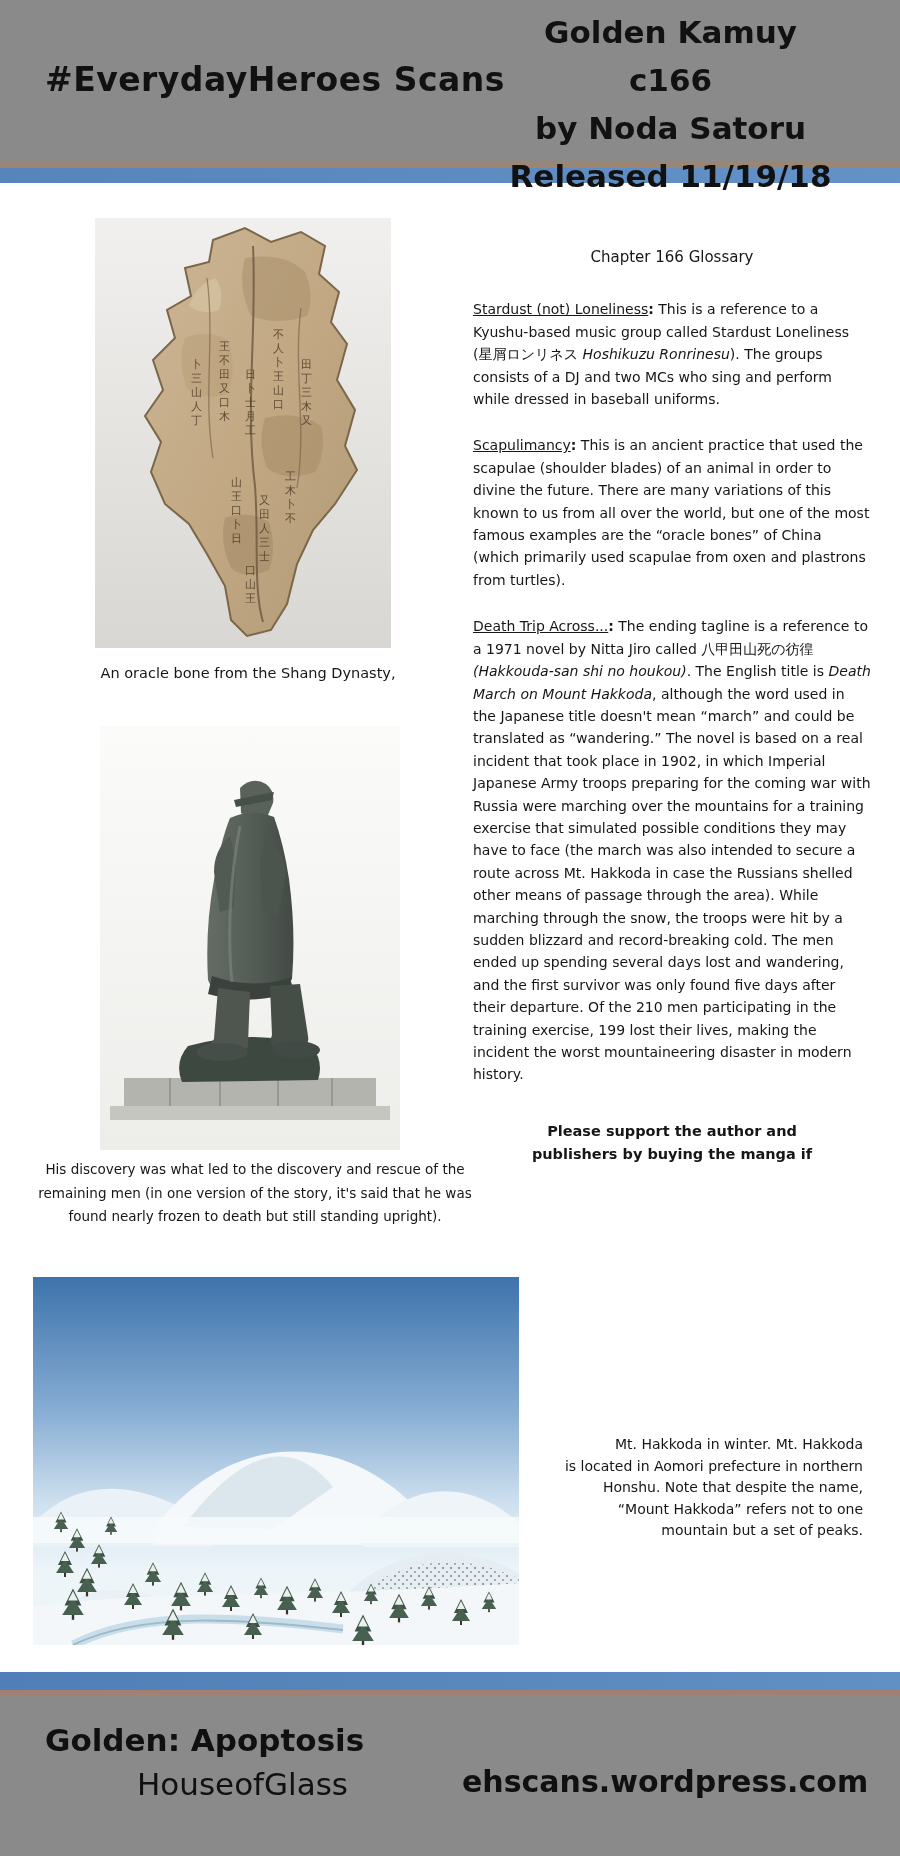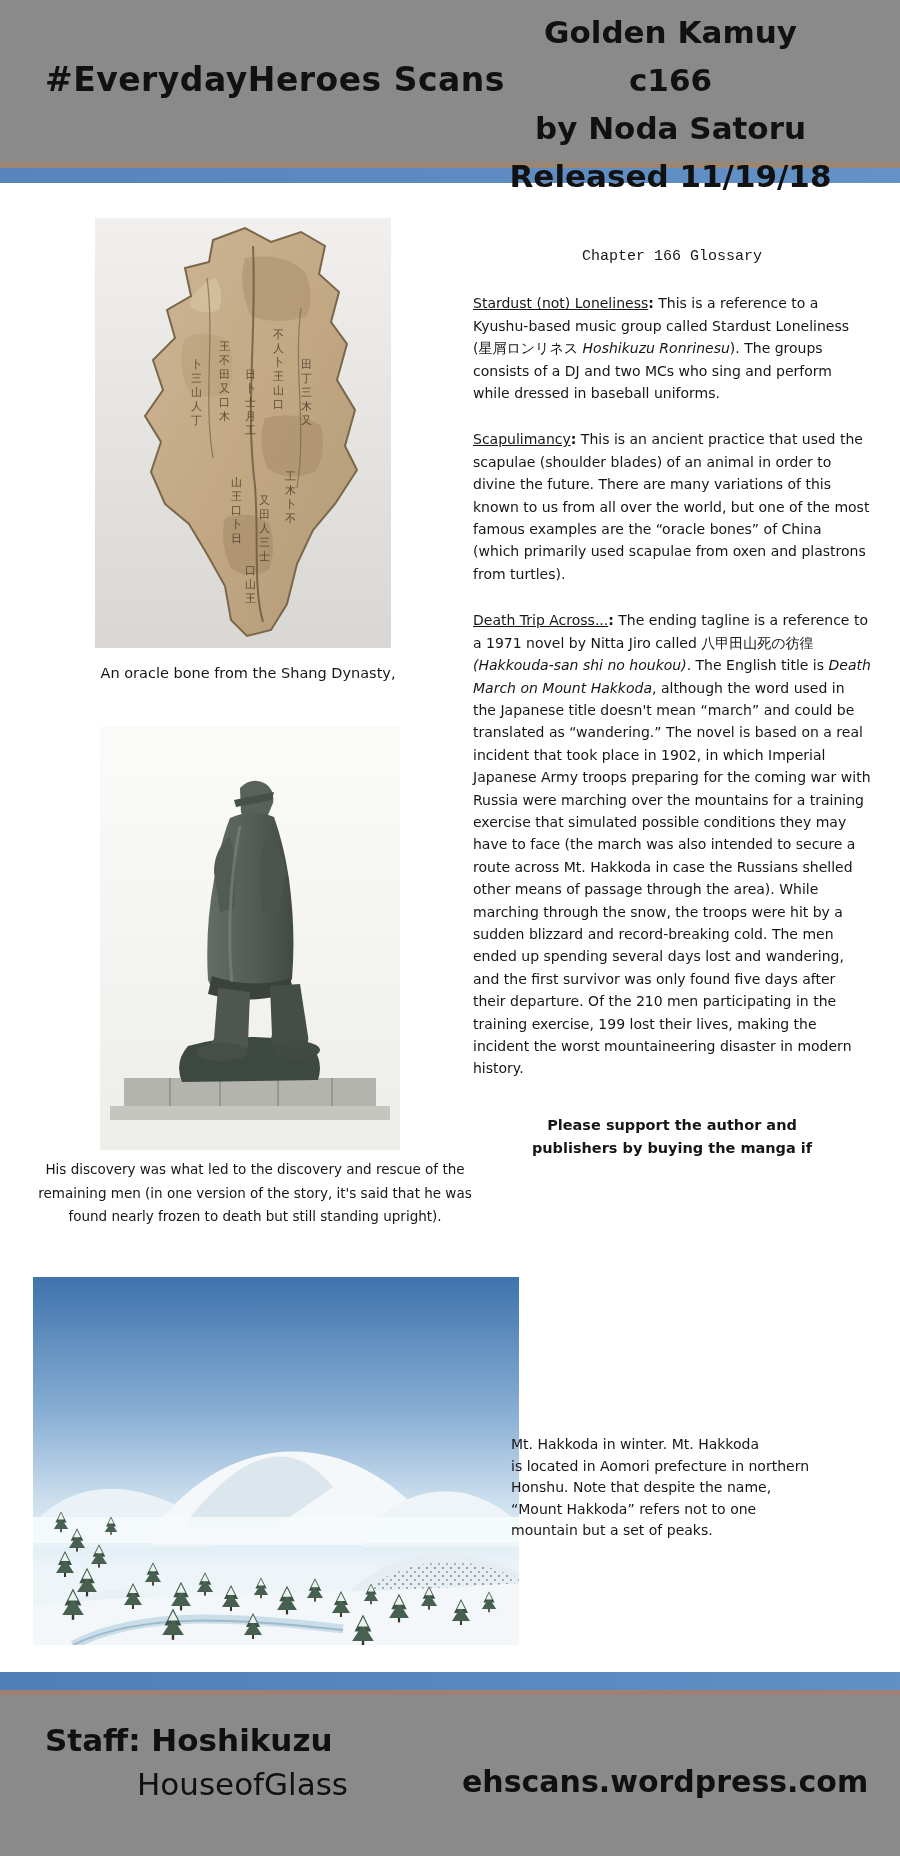--- a/index.html
+++ b/index.html
@@ -28,25 +28,25 @@
   
   .photo{position:absolute;display:block;}
   .photo-oracle{left:95px;top:218px;width:296px;height:430px;}
   .photo-statue{left:100px;top:726px;width:300px;height:424px;}
   .photo-winter{left:33px;top:1277px;width:486px;height:368px;}
 
   
   .caption{position:absolute;text-align:center;color:#161616;}
   .caption-oracle{left:48px;top:662px;width:400px;font-size:14.5px;line-height:23px;}
   .caption-statue{left:5px;top:1158px;width:500px;font-size:13.5px;line-height:23.5px;}
-  .caption-hakkoda{left:511px;top:1434px;width:320px;text-align:left;font-size:14px;line-height:21.5px;}
+  .caption-hakkoda{left:543px;top:1434px;width:320px;text-align:right;font-size:14px;line-height:21.5px;}
 
   
   .glossary{position:absolute;left:473px;top:246px;width:398px;font-size:14px;line-height:22.4px;}
-  .glossary-heading{text-align:center;font-size:15px;margin:0 0 24px 0;font-weight:normal;font-family:Liberation Mono, monospace;}
+  .glossary-heading{text-align:center;font-size:15px;margin:0 0 30px 0;font-weight:normal;}
   .entry{margin:0 0 24px 0;}
   .seg-term{font-weight:normal;text-decoration:underline;}
   .seg-bold{font-weight:bold;}
   .seg-italic{font-style:italic;}
   .support-note{margin-top:34px;text-align:center;font-weight:bold;font-size:14.5px;line-height:23px;}
 
   
   .staff-1{position:absolute;left:45px;top:1722px;font-size:31px;font-weight:bold;color:#101010;}
   .staff-2{position:absolute;left:137px;top:1766px;font-size:31px;font-weight:normal;color:#101010;}
   .website{position:absolute;left:462px;top:1764px;font-size:30px;font-weight:bold;color:#101010;}
@@ -250,17 +250,17 @@
     <div class="support-note">
       <div>Please support the author and</div>
       <div>publishers by buying the manga if</div>
     </div>
   </div>
 
   <div class="blue-stripe-bottom"></div>
   <div class="tan-line-bottom"></div>
   <div class="band-gray-bottom"></div>
 
-  <div class="staff-1">Staff: Hoshikuzu</div>
+  <div class="staff-1">Golden: Apoptosis</div>
   <div class="staff-2">HouseofGlass</div>
   <div class="website">ehscans.wordpress.com</div>
 
 </div>
 
 </body></html>

